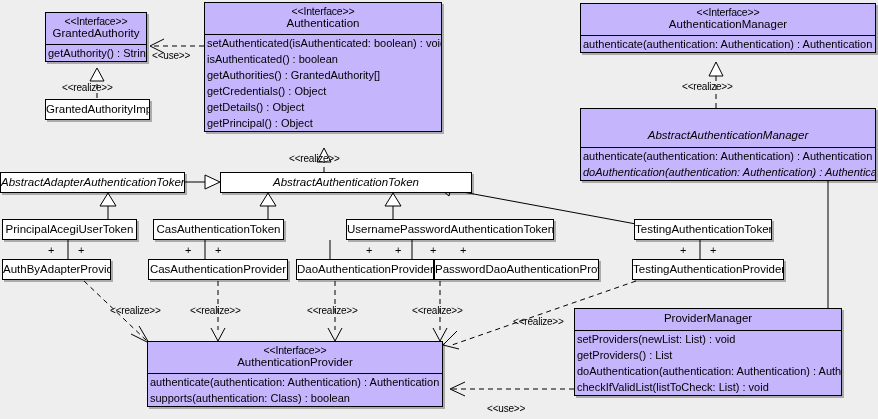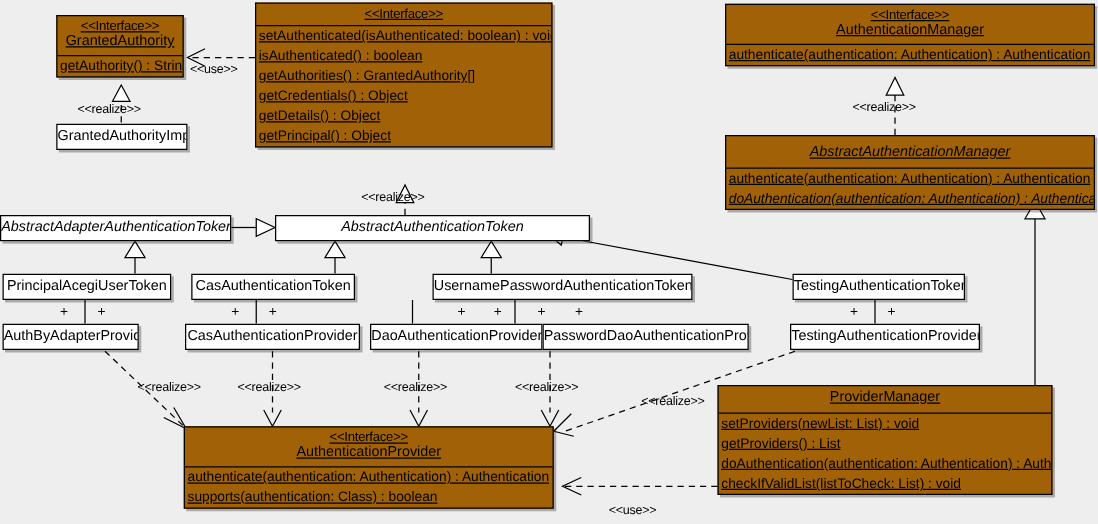--- a/index.html
+++ b/index.html
@@ -11,26 +11,25 @@
     position: relative;
     width: 878px;
     height: 419px;
     background: #eeeeee;
     overflow: hidden;
     font-family: "Liberation Sans", sans-serif;
   }
   
   .uml-box {
     position: absolute;
-    background: #a16207;
+    background: #c4b5fd;
     border: 1px solid #000000;
     box-sizing: border-box;
     box-shadow: 2px 2px 0 rgba(0,0,0,0.28);
     z-index: 5;
-    text-decoration: underline;
   }
   .uml-head {
     padding: 2px 0 3px 0;
     text-align: center;
     line-height: 1.18;
   }
   .uml-stereo {
     display: block;
     font-size: 10.5px;
     color: #000;
@@ -188,20 +187,21 @@
     </div>
   </div>
 
   <div class="uml-simple" style="left:45px; top:99px; width:105px; height:21px;">
     <span>GrantedAuthorityImpl</span>
   </div>
 
   <div class="uml-box" style="left:204px; top:2px; width:238px;">
     <div class="uml-head">
       <span class="uml-stereo">&lt;&lt;Interface&gt;&gt;</span>
+      <span class="uml-name">Authentication</span>
     </div>
     <div class="uml-compartment">
       <div class="uml-member">setAuthenticated(isAuthenticated: boolean) : void</div>
       <div class="uml-member">isAuthenticated() : boolean</div>
       <div class="uml-member">getAuthorities() : GrantedAuthority[]</div>
       <div class="uml-member">getCredentials() : Object</div>
       <div class="uml-member">getDetails() : Object</div>
       <div class="uml-member">getPrincipal() : Object</div>
     </div>
   </div>
@@ -210,21 +210,21 @@
     <div class="uml-head">
       <span class="uml-stereo">&lt;&lt;Interface&gt;&gt;</span>
       <span class="uml-name">AuthenticationManager</span>
     </div>
     <div class="uml-compartment">
       <div class="uml-member">authenticate(authentication: Authentication) : Authentication</div>
     </div>
   </div>
 
   <div class="uml-box" style="left:580px; top:108px; width:296px;">
-    <div class="uml-head" style="padding-top:7px; padding-bottom:4px;">
+    <div class="uml-head" style="padding-top:20px; padding-bottom:4px;">
       <span class="uml-name italic">AbstractAuthenticationManager</span>
     </div>
     <div class="uml-compartment">
       <div class="uml-member">authenticate(authentication: Authentication) : Authentication</div>
       <div class="uml-member italic">doAuthentication(authentication: Authentication) : Authentication</div>
     </div>
   </div>
 
   <div class="uml-simple italic" style="left:0px; top:172px; width:185px; height:21px;">
     <span>AbstractAdapterAuthenticationToken</span>

